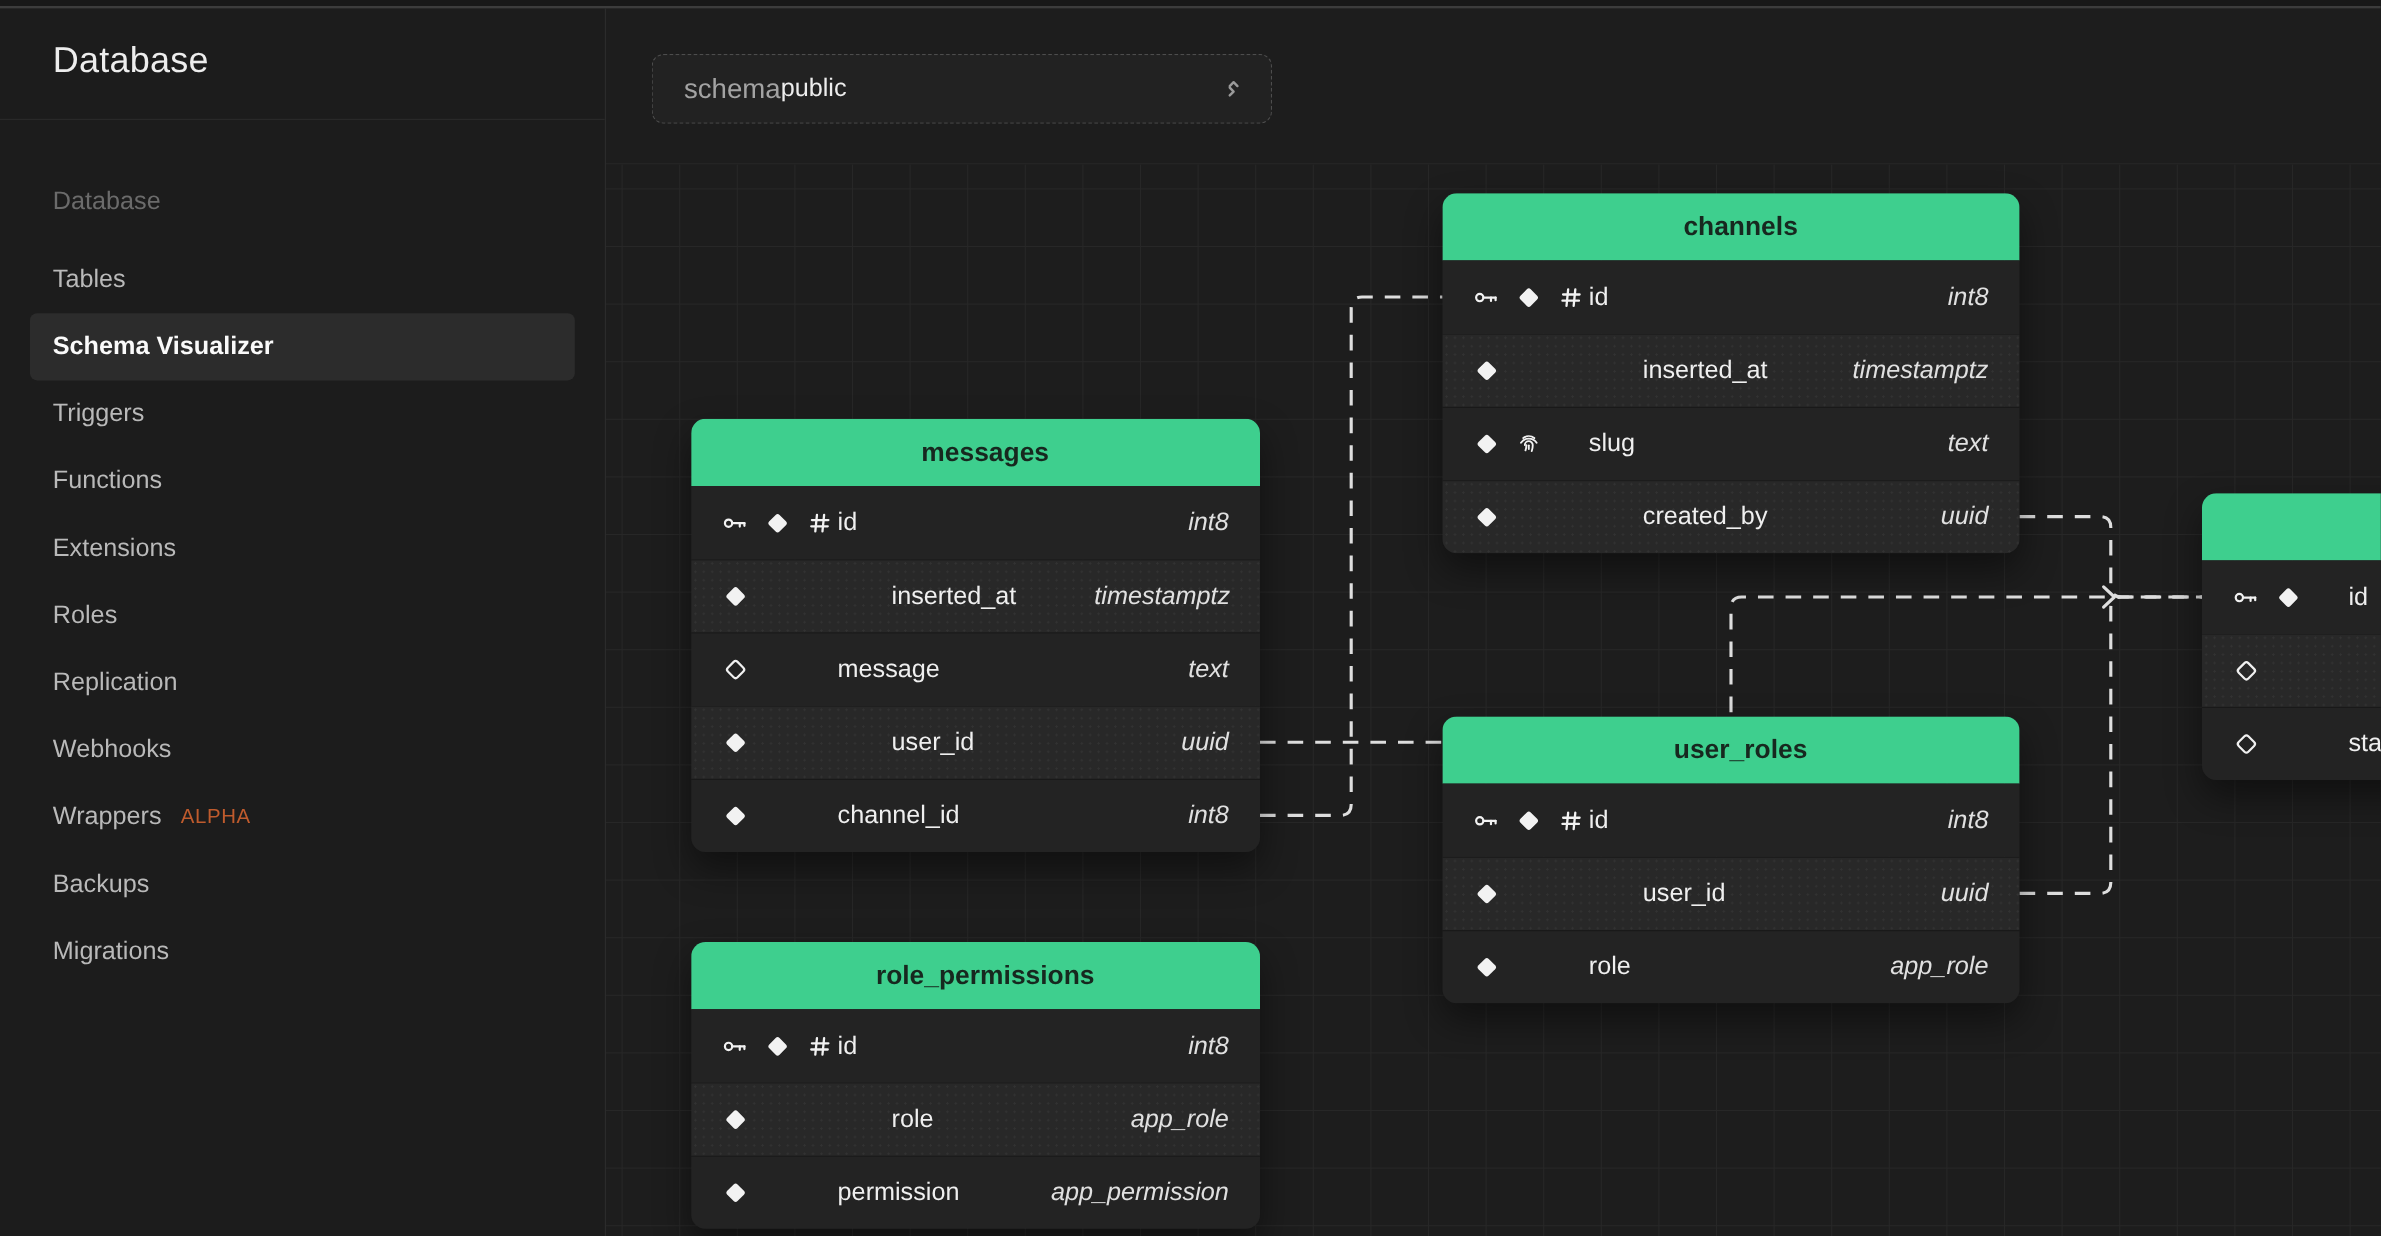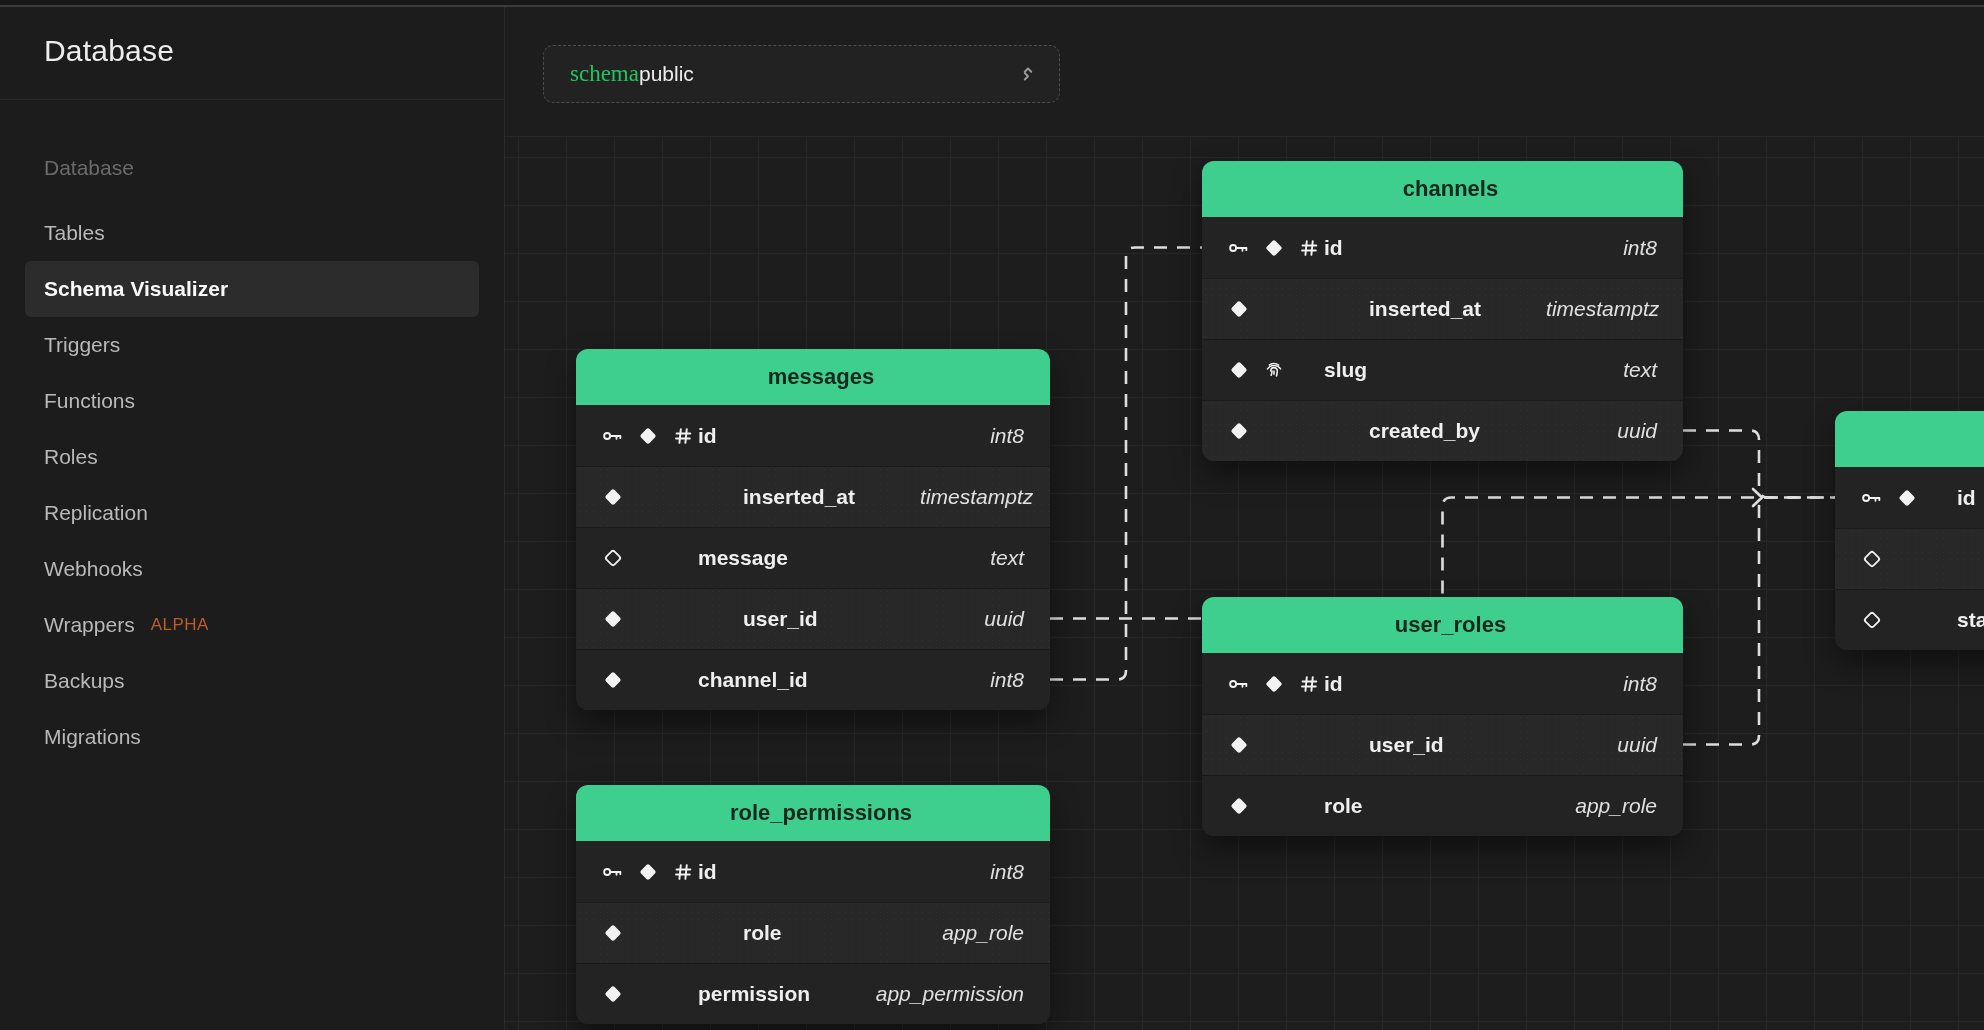--- a/index.html
+++ b/index.html
@@ -34,21 +34,21 @@
   .topbar{
     position:absolute;left:505px;top:7px;height:129px;right:0;
     background:#1d1d1d;border-bottom:1px solid #272727;z-index:4;
   }
   .schema-select{
     position:absolute;left:38px;top:38px;width:517px;height:58px;
     background:#222222;border:1px dashed #4d4d4d;border-radius:10px;
     display:flex;align-items:center;padding:0 20px 0 26px;box-sizing:border-box;
     cursor:pointer;
   }
-  .schema-select .lbl{font-size:23px;color:#22c55e;font-family:Liberation Serif, serif;}
+  .schema-select .lbl{font-size:23px;color:#a3a3a3;}
   .schema-select .val{font-size:21px;color:#ededed;font-weight:500;}
   .schema-select .chev{margin-left:auto;display:flex;align-items:center;}
 
   
   .canvas{
     position:absolute;left:505px;top:137px;right:0;bottom:0;z-index:0;
     background-color:#1d1d1d;
     background-image:
       linear-gradient(#272727 1px, transparent 1px),
       linear-gradient(90deg, #272727 1px, transparent 1px);
@@ -74,21 +74,21 @@
     font-size:21px;color:#efefef;background:#232323;
   }
   .trow.alt{
     background-color:#282828;
     background-image:radial-gradient(circle,#323232 .9px,transparent 1px);
     background-size:7px 7px;
     gap:45px;
   }
   .trow + .trow{box-shadow:inset 0 1px 0 rgba(0,0,0,.28);}
   .ticons{width:96px;min-width:96px;display:flex;align-items:center;gap:13px;}
-  .tname{white-space:nowrap;font-weight:bold;}
+  .tname{white-space:nowrap;}
   .ttype{margin-left:auto;color:#e0e0e0;white-space:nowrap;padding-left:20px;font-style:italic;}
   .icon{display:inline-flex;width:22px;height:22px;}
 </style>
 </head>
 <body>
 
 <div class="window-top"></div>
 
 <aside class="sidebar">
   <div class="sidebar-title">Database</div>
@@ -100,20 +100,23 @@
         <span>Tables</span>
       </div>
       <div class="nav-row active">
         <span>Schema Visualizer</span>
       </div>
       <div class="nav-row">
         <span>Triggers</span>
       </div>
       <div class="nav-row">
         <span>Functions</span>
+      </div>
+      <div class="nav-row">
+        <span>Extensions</span>
       </div>
       <div class="nav-row">
         <span>Roles</span>
       </div>
       <div class="nav-row">
         <span>Replication</span>
       </div>
       <div class="nav-row">
         <span>Webhooks</span>
       </div>

